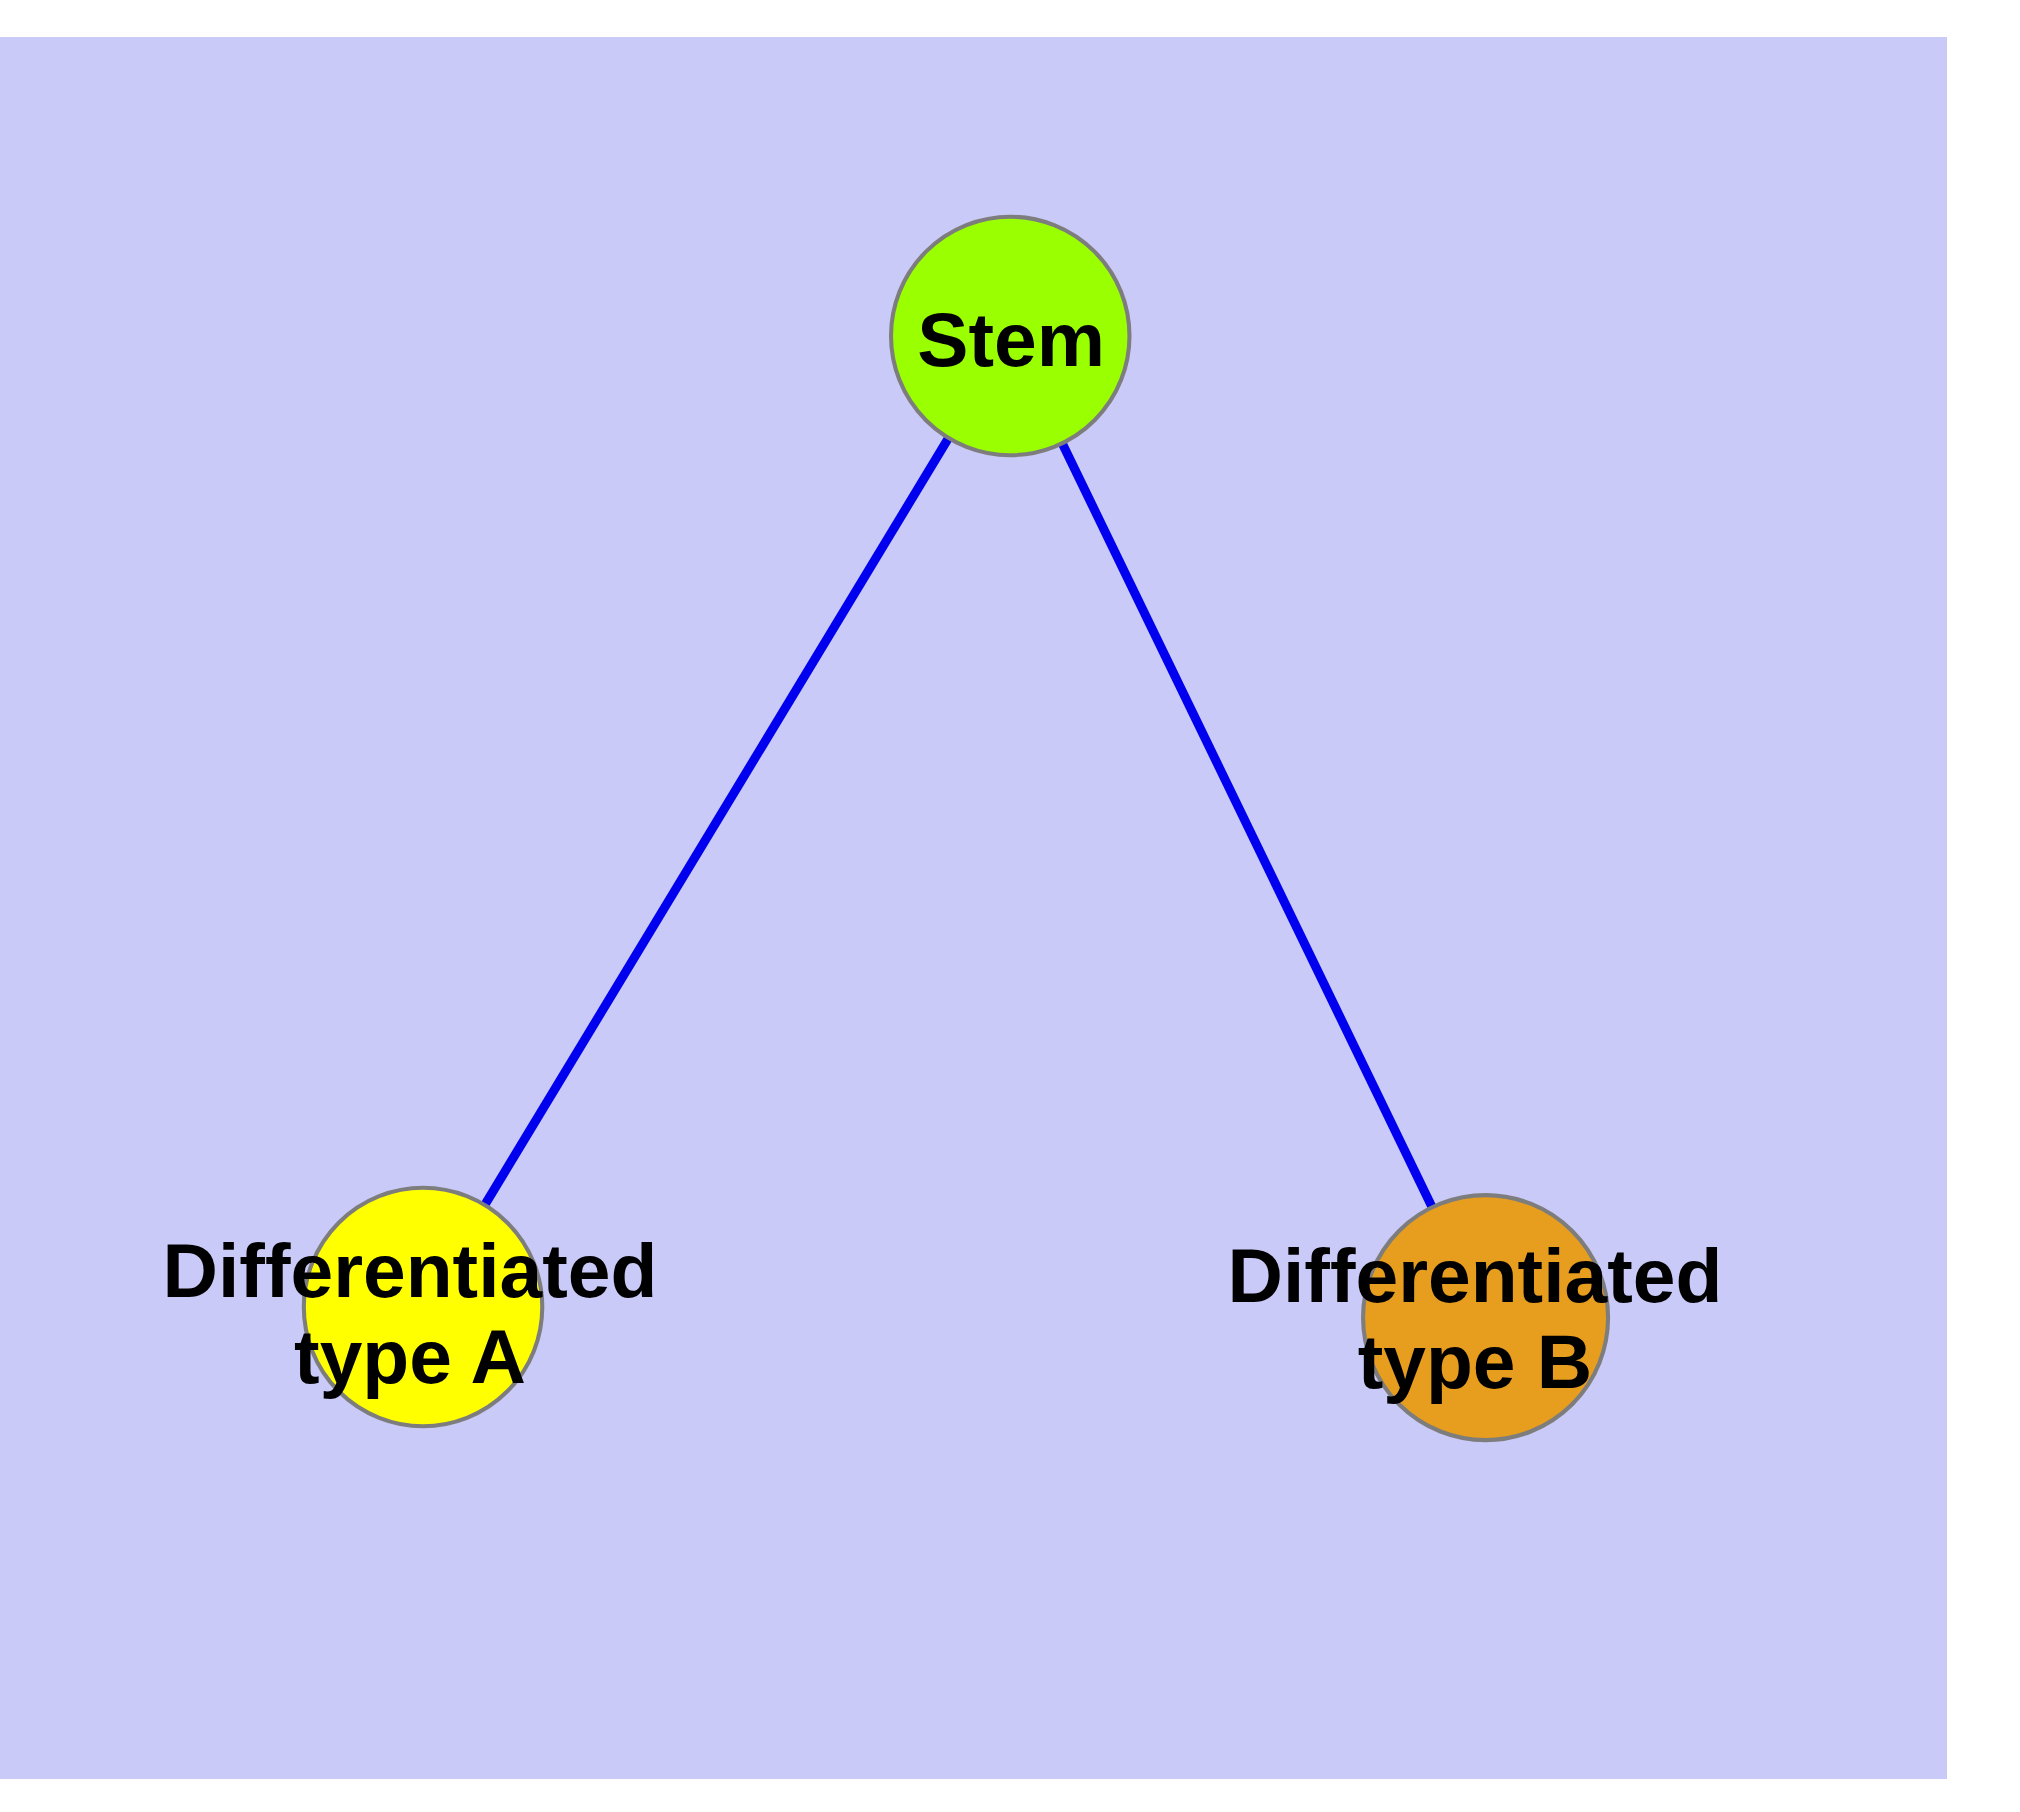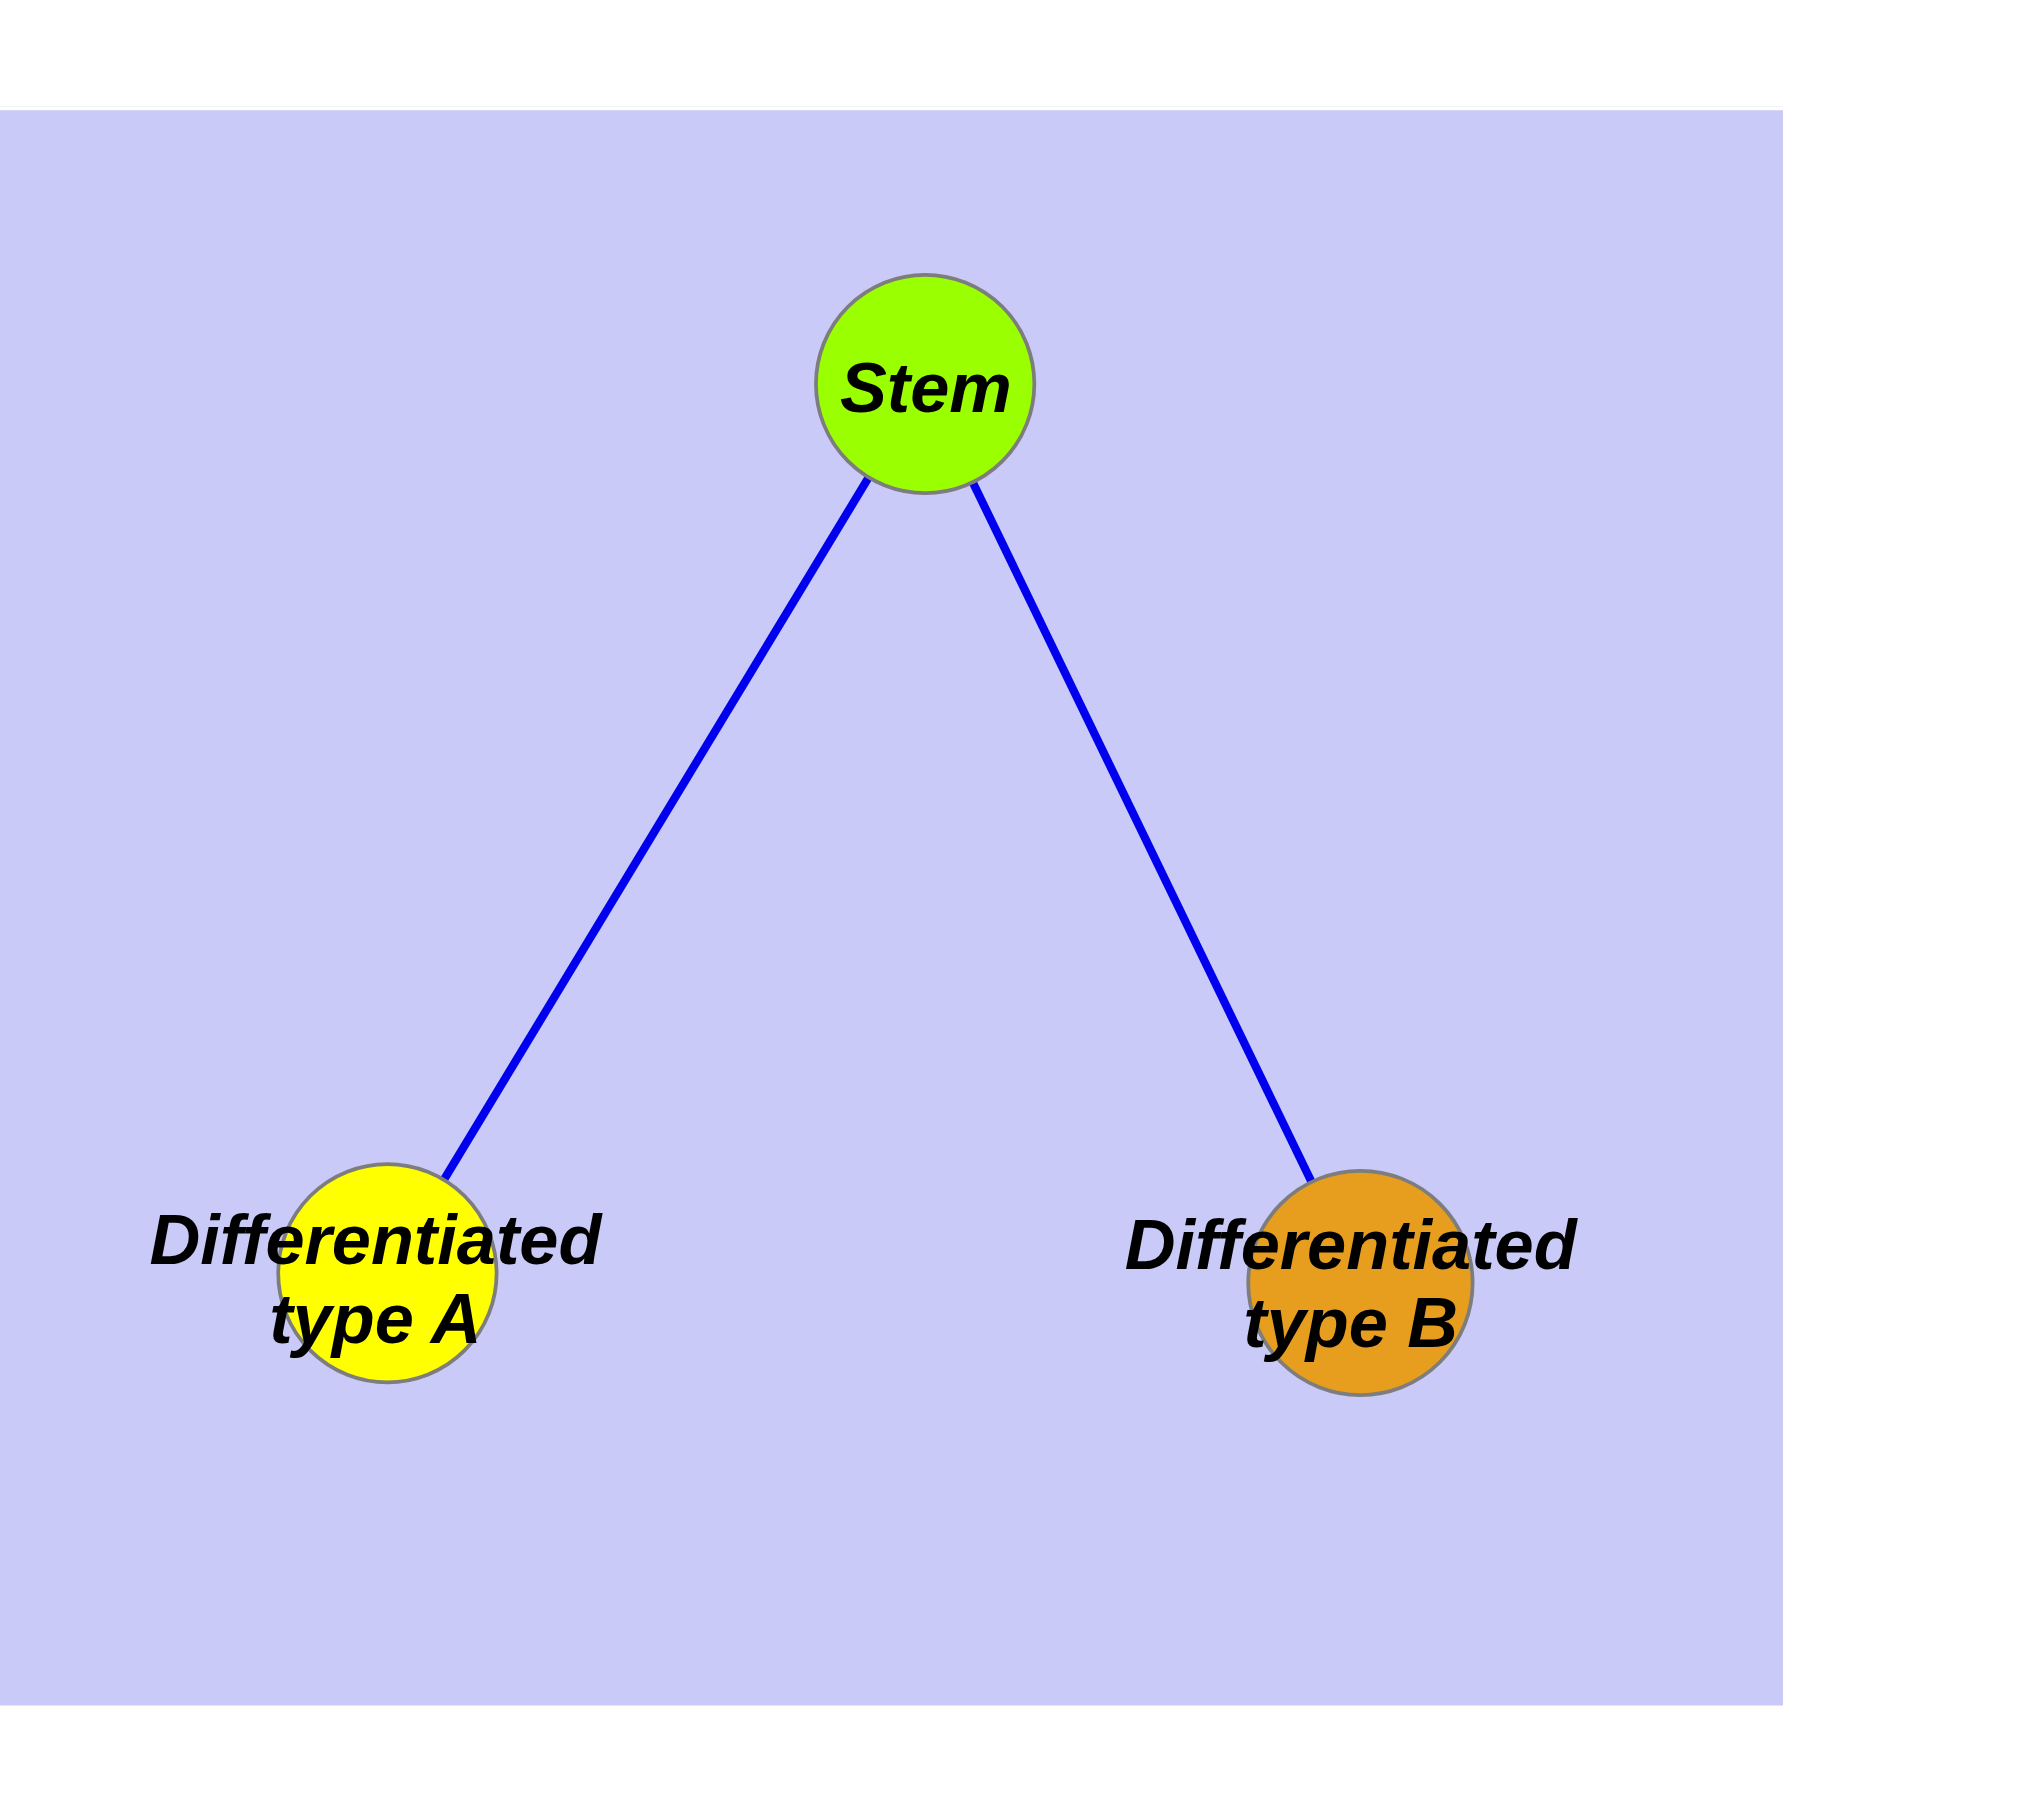--- a/index.html
+++ b/index.html
@@ -2,25 +2,24 @@
 <html style="font-size:13.6px"><head>
 <meta charset="utf-8">
 <style>
   html, body {
     margin: 0;
     padding: 0;
     background: #ffffff;
   }
   .stage {
     position: relative;
-    width: 1783px;
+    width: 1947px;
     height: 1812px;
     overflow: hidden;
     font-family: "Liberation Sans", sans-serif;
-    font-style: italic;
   }
   .stage svg {
     display: block;
     width: 100%;
     height: 100%;
   }
   .node-label {
     font-family: "Liberation Sans", sans-serif;
     font-weight: bold;
     font-size: 94px;

